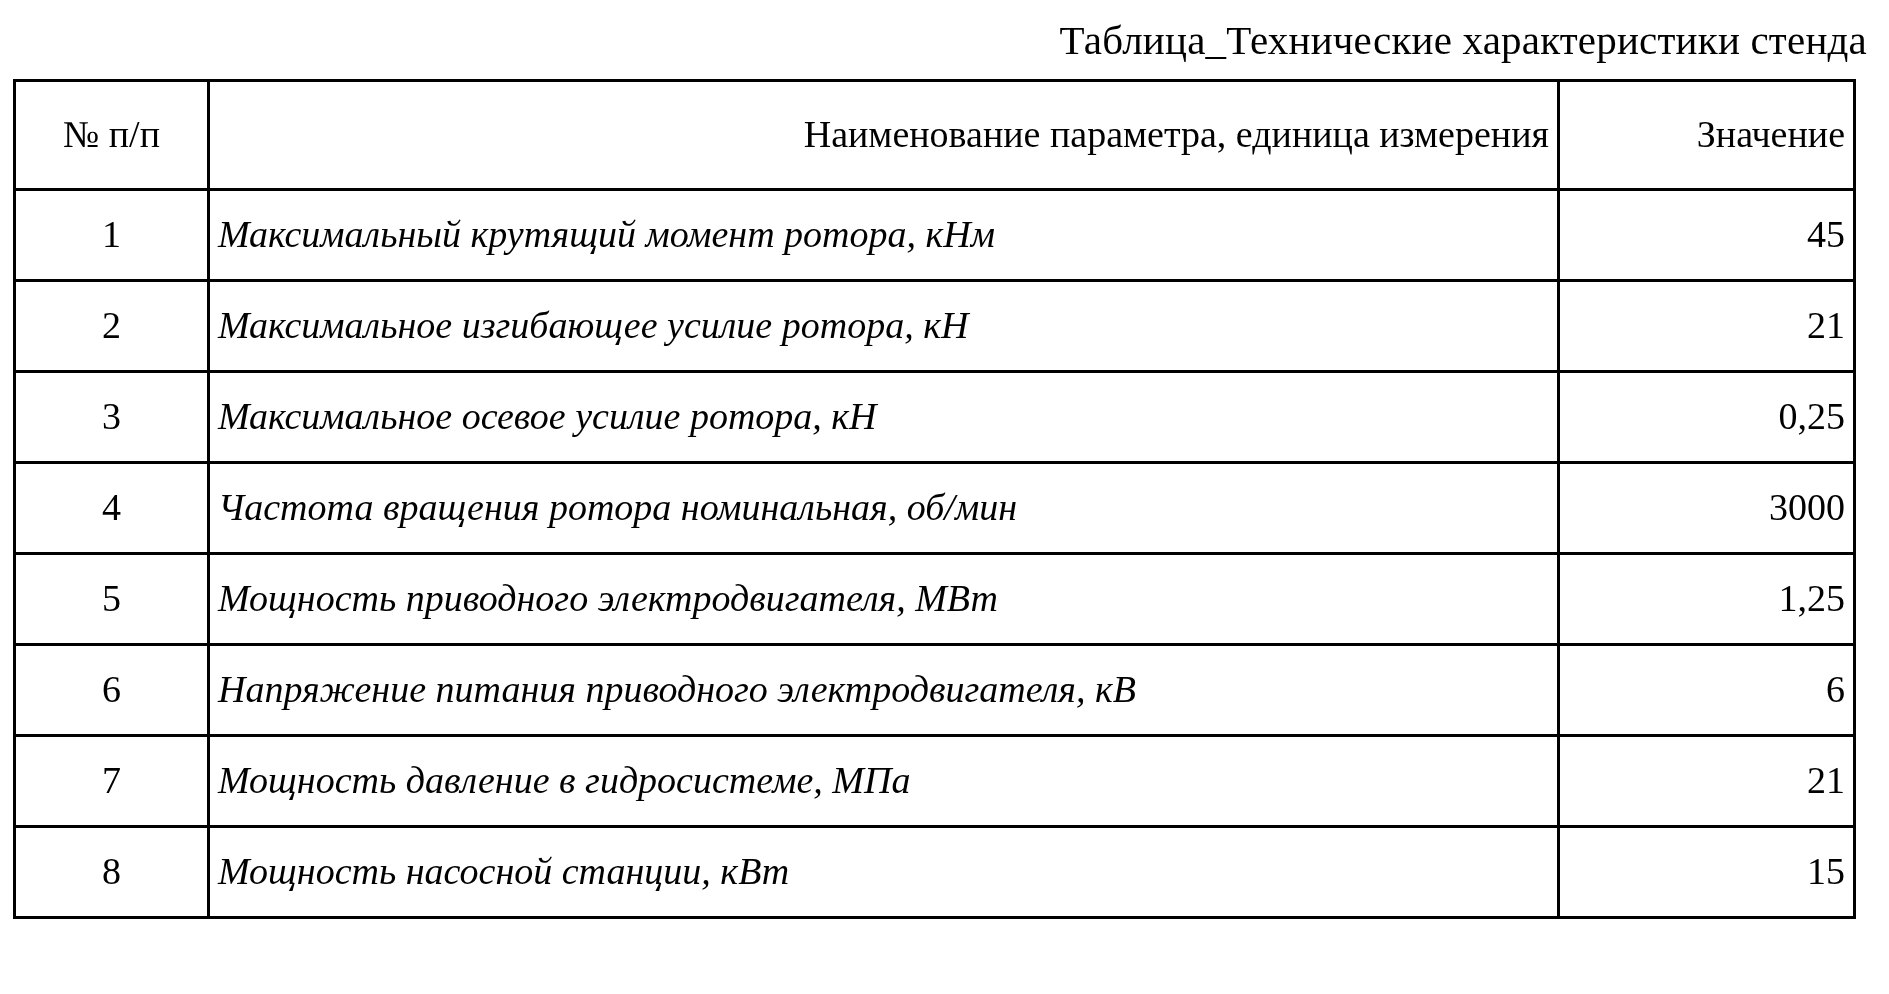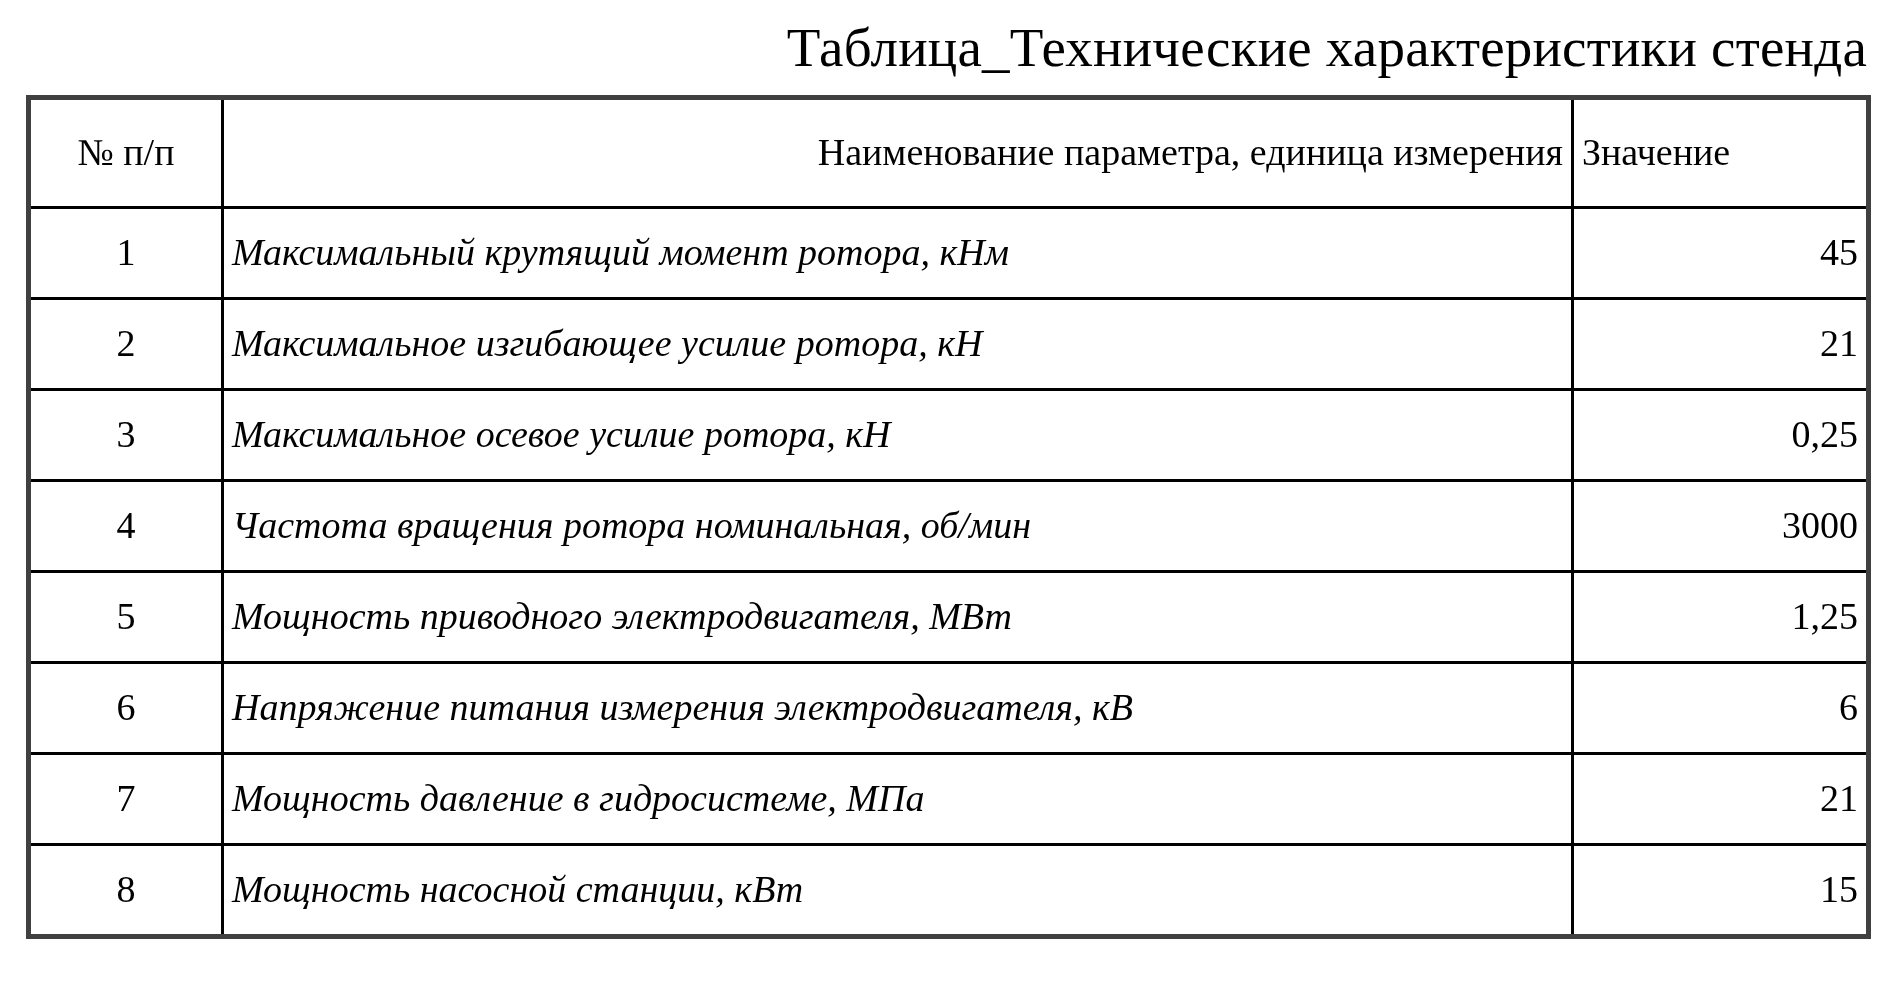--- a/index.html
+++ b/index.html
@@ -16,51 +16,51 @@
   }
   .page {
     position: relative;
     width: 1889px;
     height: 994px;
     box-sizing: border-box;
     padding: 0;
   }
   .caption {
     text-align: right;
-    font-size: 55px;
+    font-size: 41px;
     line-height: 1.1;
     padding: 18px 22px 16px 0;
     letter-spacing: 0.2px;
     white-space: nowrap;
   }
   table.spec {
     border-collapse: collapse;
     table-layout: fixed;
     width: 1840px;
-    margin-left: 26px;
-    border: 5px solid #404040;
+    margin-left: 13px;
+    border: 3px solid #404040;
   }
   table.spec col.c-num   { width: 194px; }
   table.spec col.c-name  { width: 1350px; }
   table.spec col.c-value { width: 296px; }
 
   table.spec th, table.spec td {
     border: 3px solid #000;
     font-weight: normal;
     font-size: 38px;
     line-height: 1.15;
     vertical-align: middle;
   }
   table.spec thead th {
     height: 98px;
     padding: 4px 8px;
   }
   th.h-num  { text-align: center; font-size: 37px; }
   th.h-name { text-align: right; font-size: 38px; }
-  th.h-val  { text-align: left; font-size: 38px; }
+  th.h-val  { text-align: right; font-size: 38px; }
 
   table.spec tbody td {
     height: 84px;
     padding: 2px 8px;
   }
   td.num {
     text-align: center;
     vertical-align: top;
     padding-top: 2px;
     font-size: 37px;
@@ -122,21 +122,21 @@
         <td class="name">Частота вращения ротора номинальная, об/мин</td>
         <td class="value">3000</td>
       </tr>
       <tr>
         <td class="num">5</td>
         <td class="name">Мощность приводного электродвигателя, МВт</td>
         <td class="value">1,25</td>
       </tr>
       <tr>
         <td class="num">6</td>
-        <td class="name">Напряжение питания измерения электродвигателя, кВ</td>
+        <td class="name">Напряжение питания приводного электродвигателя, кВ</td>
         <td class="value">6</td>
       </tr>
       <tr>
         <td class="num">7</td>
         <td class="name">Мощность давление в гидросистеме, МПа</td>
         <td class="value">21</td>
       </tr>
       <tr>
         <td class="num">8</td>
         <td class="name">Мощность насосной станции, кВт</td>

